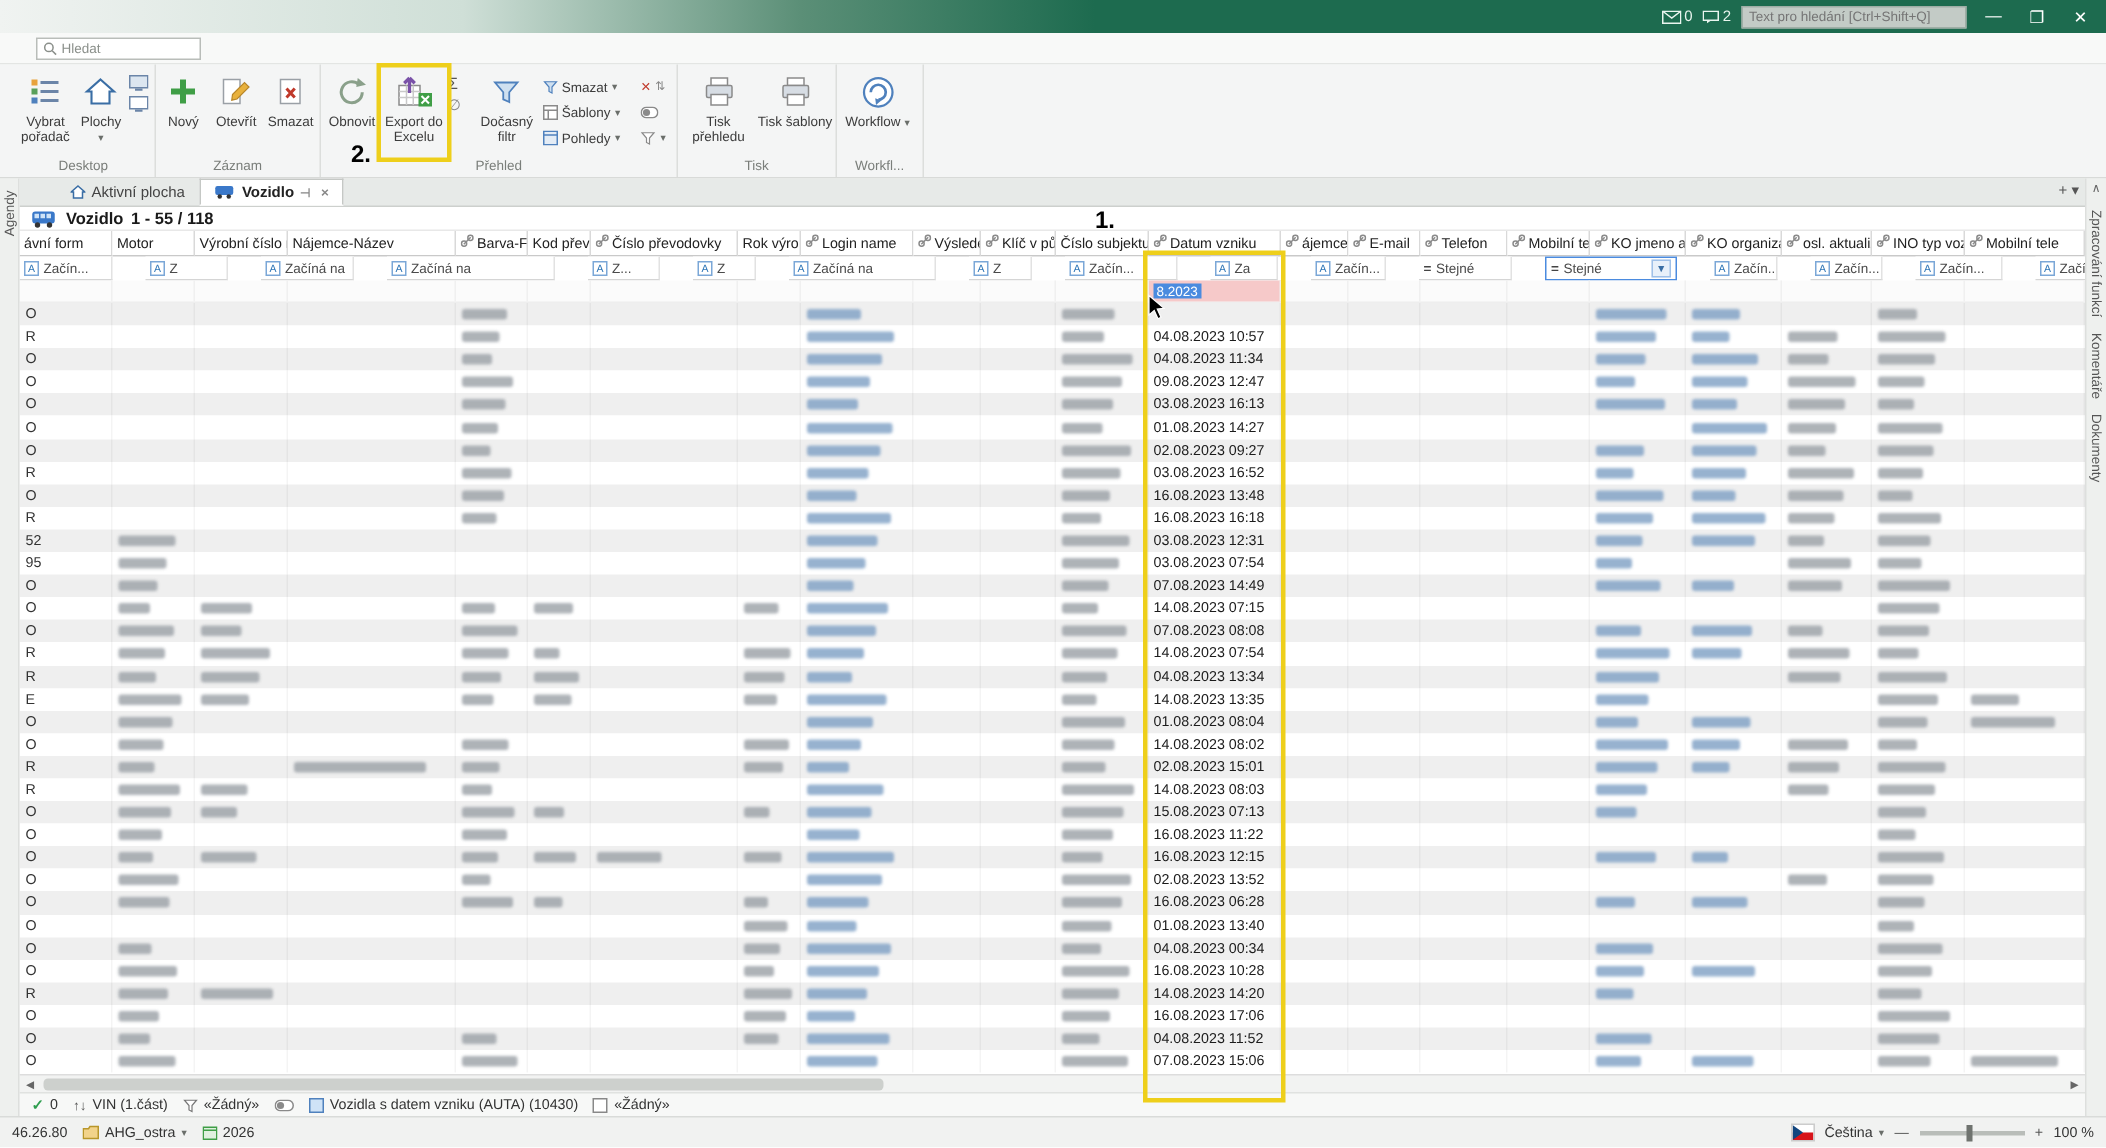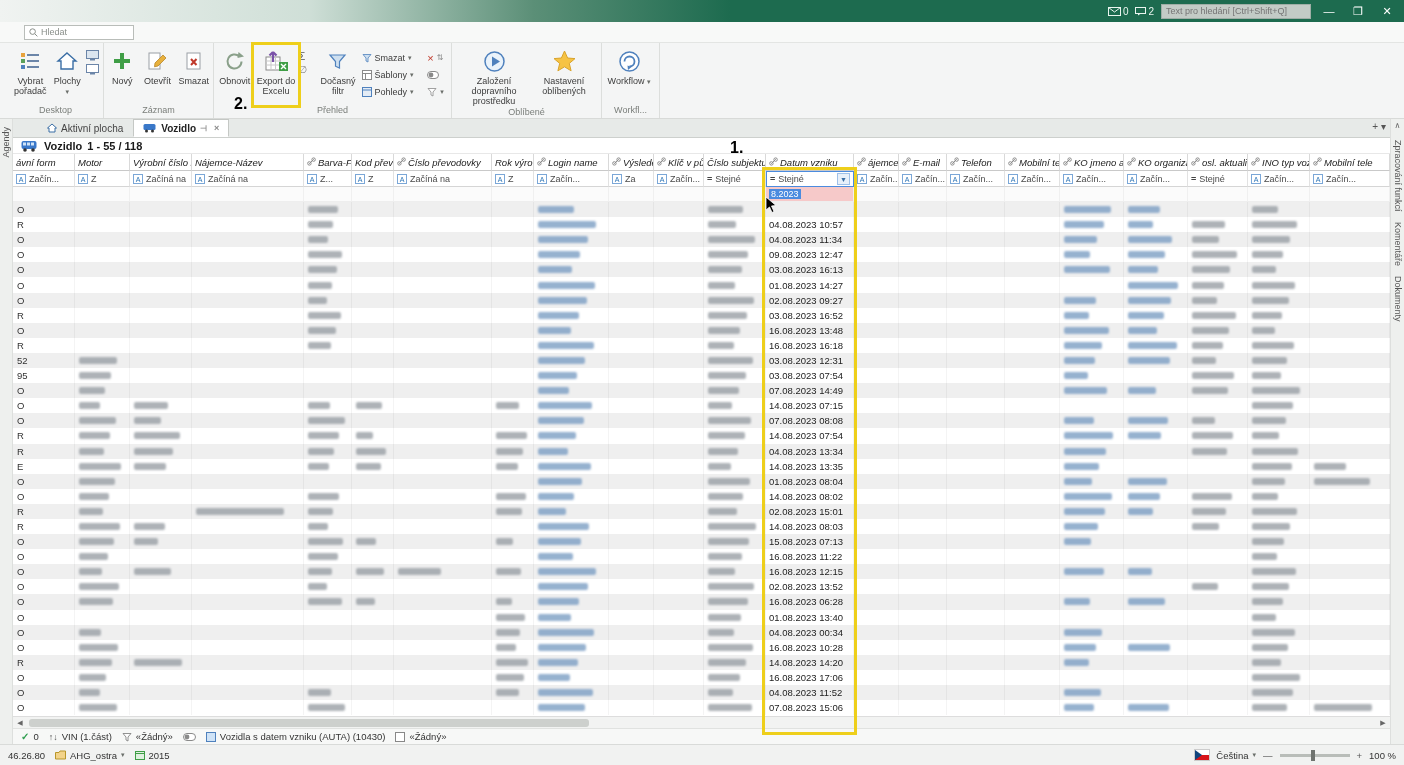--- a/index.html
+++ b/index.html
@@ -51,22 +51,22 @@
   .tab.active { background:#fff; border-color:#c5c8c5; border-bottom-color:#fff; font-weight:bold; color:#222; }
   .tab .x { color:#888; font-size:9px; margin-left:3px; }
   .tab-right { position:absolute; right:4px; top:2px; font-size:10px; color:#555; }
 
   
   .gridtitle { position:absolute; left:13px; right:14px; top:138px; height:16px; background:#fff;
     display:flex; align-items:center; gap:5px; padding-left:8px; border-bottom:1px solid #e8e8e8; }
   .gridtitle .t1 { font-weight:bold; font-size:11px; color:#1a1a1a; }
   .gridtitle .t2 { font-weight:bold; font-size:11px; color:#1a1a1a; }
   .hdr, .flt, .editrow { position:absolute; left:13px; right:14px; display:grid; }
-  .hdr { top:154px; height:17px;font-style:italic; }
-  .flt { top:171px; height:16px; }
+  .hdr { top:154px; height:17px; }
+  .flt { top:171px; height:16px;gap:22px; }
   .editrow { top:187px; height:15px; background:#fbfbfb; border-bottom:1px solid #eee; }
   .hcell { border-right:1px solid #d9d9d9; border-bottom:1px solid #c9c9c9; background:#fff;
     font-size:9.5px; color:#222; white-space:nowrap; overflow:hidden; display:flex; align-items:center; gap:2px; padding:0 3px; }
   .fcell { border-right:1px solid #e2e2e2; border-bottom:1px solid #d5d5d5; background:#fff;
     font-size:9px; color:#4a4a4a; white-space:nowrap; overflow:hidden; display:flex; align-items:center; gap:3px; padding:0 3px; }
   .fa { display:inline-block; min-width:10px; height:10px; border:1px solid #7ba7d7; color:#2e75b6;
     font-size:7px; line-height:9px; text-align:center; background:#fff; }
   .feq { color:#444; font-size:9px; font-weight:bold; }
   .fcell.hl { border:1px solid #4b8bdf; }
   .fdrop { margin-left:auto; width:13px; height:12px; border:1px solid #9fc0e8; background:#e8f0fa;
@@ -298,43 +298,46 @@
             <svg width="10" height="10">
               <path d="M1 1.5 H9 L6 5 V9 L4 8 V5 Z" fill="#fff" stroke="#8a8a8a" stroke-width="0.8"></path>
             </svg>
             <span class="caret">▾</span>
           </span>
       </div>
     </div>
     <div class="rlabel">Přehled</div>
   </div>
 
-
-  <div class="rgroup" style="width:150px">
+  <div class="rgroup" style="width:106px">
     <div class="rbtns">
-      <div class="rbtn" style="width:80px">
+      <div class="rbtn" style="width:50px">
         <div class="ricon">
-            <svg width="25" height="25">
-              <circle cx="12.5" cy="12.5" r="9.5" fill="#eaf3fb" stroke="#4f81bd" stroke-width="1.5"></circle>
-              <polygon points="10,7.5 18,12.5 10,17.5" fill="#4f81bd"></polygon>
+            <svg width="23" height="23">
+              <rect x="6" y="2" width="11" height="5" fill="#fff" stroke="#8a8a8a"></rect>
+              <rect x="3" y="7" width="17" height="8" rx="1" fill="#d7dde4" stroke="#8a8a8a"></rect>
+              <rect x="6" y="13" width="11" height="7" fill="#fff" stroke="#8a8a8a"></rect>
             </svg>
           </div>
-        <div class="rtxt">Založení dopravního prostředku</div>
-      </div>
-      <div class="rbtn" style="width:58px">
+        <div class="rtxt">Tisk přehledu</div>
+      </div>
+      <div class="rbtn" style="width:50px">
         <div class="ricon">
-            <svg width="25" height="25">
-              <polygon points="12.5,2 15.6,9 23,9.6 17.3,14.4 19.1,21.8 12.5,17.8 5.9,21.8 7.7,14.4 2,9.6 9.4,9" fill="#f6c344" stroke="#d9a32a"></polygon>
+            <svg width="23" height="23">
+              <rect x="6" y="2" width="11" height="5" fill="#fff" stroke="#8a8a8a"></rect>
+              <rect x="3" y="7" width="17" height="8" rx="1" fill="#d7dde4" stroke="#8a8a8a"></rect>
+              <rect x="6" y="13" width="11" height="7" fill="#fff" stroke="#8a8a8a"></rect>
             </svg>
           </div>
-        <div class="rtxt">Nastavení oblíbených</div>
-      </div>
-    </div>
-    <div class="rlabel">Oblíbené</div>
+        <div class="rtxt">Tisk šablony</div>
+      </div>
+    </div>
+    <div class="rlabel">Tisk</div>
   </div>
+
 
   <div class="rgroup" style="width:58px">
     <div class="rbtns">
       <div class="rbtn" style="width:50px">
         <div class="ricon">
             <svg width="25" height="25">
               <circle cx="12.5" cy="12.5" r="9.5" fill="#fff" stroke="#4f81bd" stroke-width="1.5"></circle>
               <path d="M7.5 12.5 a5 5 0 1 1 5 5" fill="none" stroke="#4f81bd" stroke-width="1.8"></path>
               <polygon points="10.5,16.5 14.5,18 11,21" fill="#4f81bd"></polygon>
             </svg>
@@ -2152,21 +2155,21 @@
         <path d="M0.5 2.5 H4 L5 1 H10.5 V9 H0.5 Z" fill="#f2d38a" stroke="#b8962a"></path>
       </svg>
     <span>AHG_ostra</span> 
       <span class="caret">▾</span>
     </span>
   <span class="bb-item">
     <svg width="10" height="10">
         <rect x="0.5" y="1.5" width="9" height="8" fill="#dff0df" stroke="#3f9e46"></rect>
         <path d="M0.5 3.5 H9.5" stroke="#3f9e46"></path>
       </svg>
-    <span>2015</span>
+    <span>2026</span>
     </span>
   <span class="sb-right">
     <svg width="14" height="10" style="outline:1px solid #ccc">
         <rect width="14" height="5" fill="#fff"></rect>
         <rect y="5" width="14" height="5" fill="#d7141a"></rect>
         <polygon points="0,0 7,5 0,10" fill="#11457e"></polygon>
       </svg>
     <span class="bb-item">
         <span>Čeština</span> 
         <span class="caret">▾</span>

